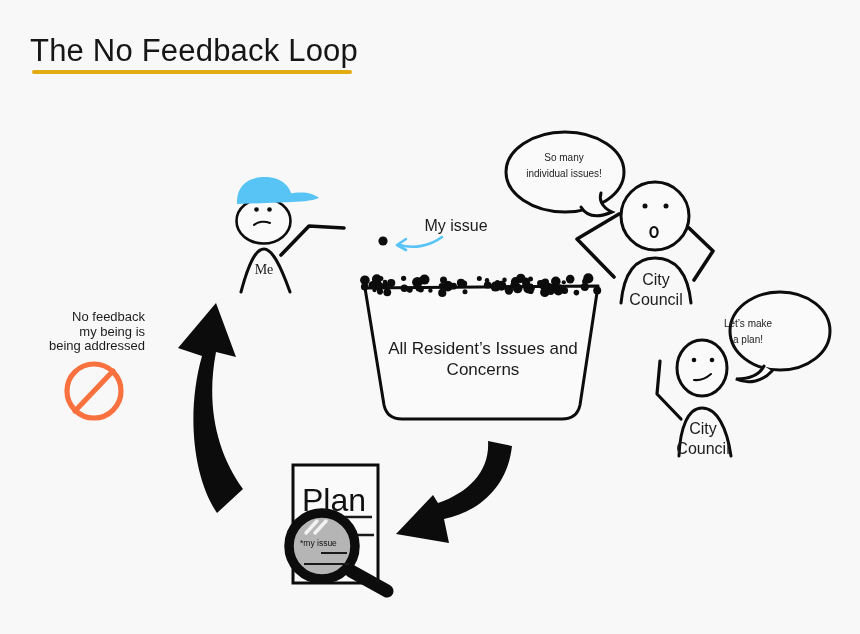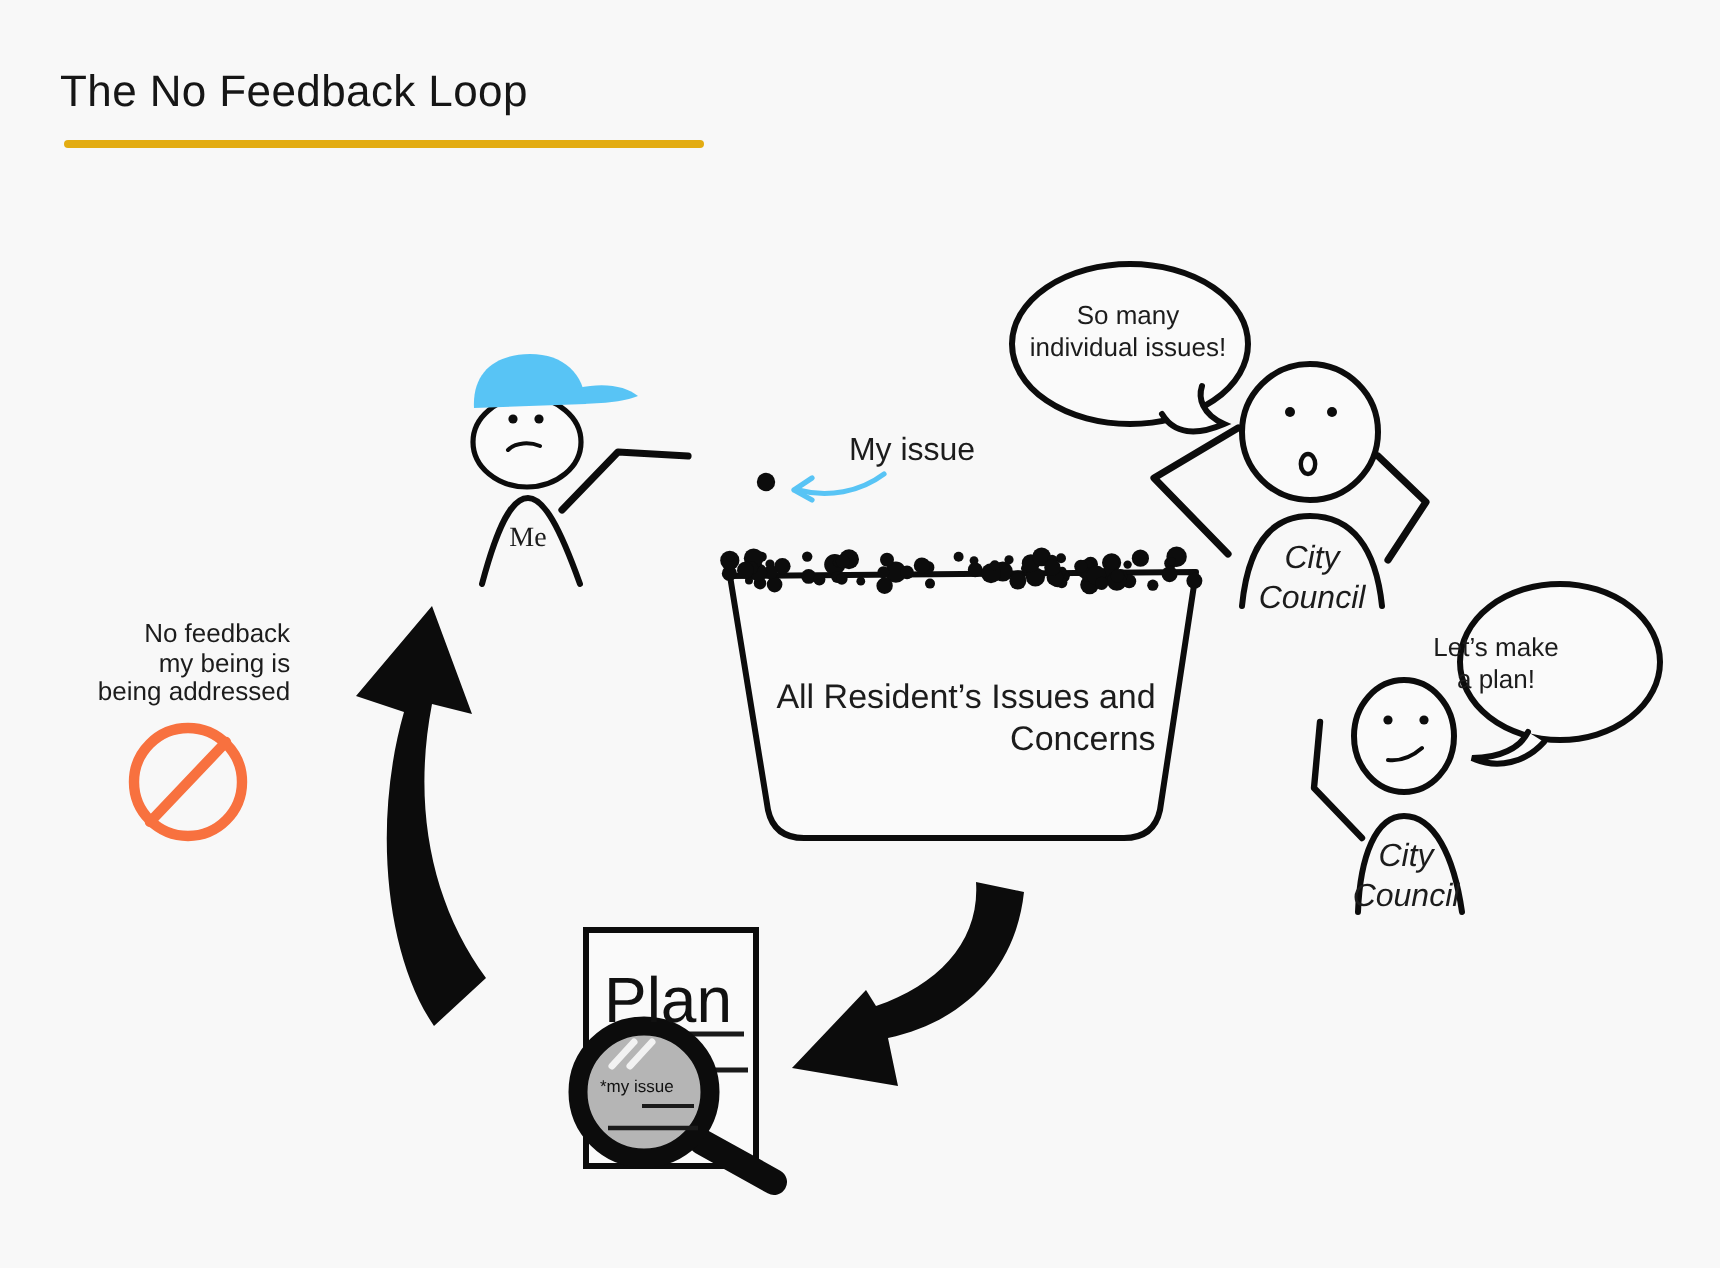--- a/index.html
+++ b/index.html
@@ -5,25 +5,25 @@
   :root{
     --bg:#f8f8f8; --ink:#0c0c0c; --gold:#e3ac12; --blue:#58c4f5;
     --orange:#f8713f; --lens:#b5b5b5; --fill:#fafafa;
   }
   *{margin:0;padding:0;box-sizing:border-box;}
   body{background:#e9e9e9;font-family:"Liberation Sans","DejaVu Sans",sans-serif;}
   .canvas{position:relative;width:860px;height:634px;background:var(--bg);overflow:hidden;}
   .scene{position:absolute;left:0;top:0;}
   .lbl{position:absolute;color:#1c1c1c;white-space:nowrap;}
   .center{transform:translateX(-50%);text-align:center;}
-  .title{position:absolute;left:30px;top:33px;font-size:22px;color:#161616;letter-spacing:.2px;}
+  .title{position:absolute;left:30px;top:33px;font-size:31px;color:#161616;letter-spacing:.2px;}
   .title-rule{position:absolute;left:32px;top:70px;width:320px;height:4px;background:var(--gold);border-radius:2px;}
   .f13{font-size:13px;line-height:14.5px;text-align:right;}
-  .f125{font-size:13px;line-height:16px;}
-  .f16{font-size:16px;line-height:20px;font-style:italic;}
+  .f125{font-size:10px;line-height:16px;}
+  .f16{font-size:16px;line-height:20px;}
   .f17{font-size:17px;line-height:21px;}
 </style>
 </head>
 <body>
 
 <div class="canvas">
 
   <svg class="scene" width="860" height="634" viewBox="0 0 860 634">
 
     <g stroke="var(--ink)" fill="none" stroke-linecap="round" stroke-linejoin="round">
@@ -190,21 +190,21 @@
   <div class="lbl center f125" style="left:564px;top:150px;">
     <div>So many</div>
     <div>individual issues!</div>
   </div>
 
   <div class="lbl center f16" style="left:656px;top:270px;">
     <div>City</div>
     <div>Council</div>
   </div>
 
-  <div class="lbl center f17" style="left:483px;top:338px;text-align:right;">
+  <div class="lbl center f17" style="left:483px;top:338px;">
     <div>All Resident’s Issues and</div>
     <div>Concerns</div>
   </div>
 
   <div class="lbl center f125" style="left:748px;top:316px;">
     <div>Let’s make</div>
     <div>a plan!</div>
   </div>
 
   <div class="lbl center f16" style="left:703px;top:419px;">

